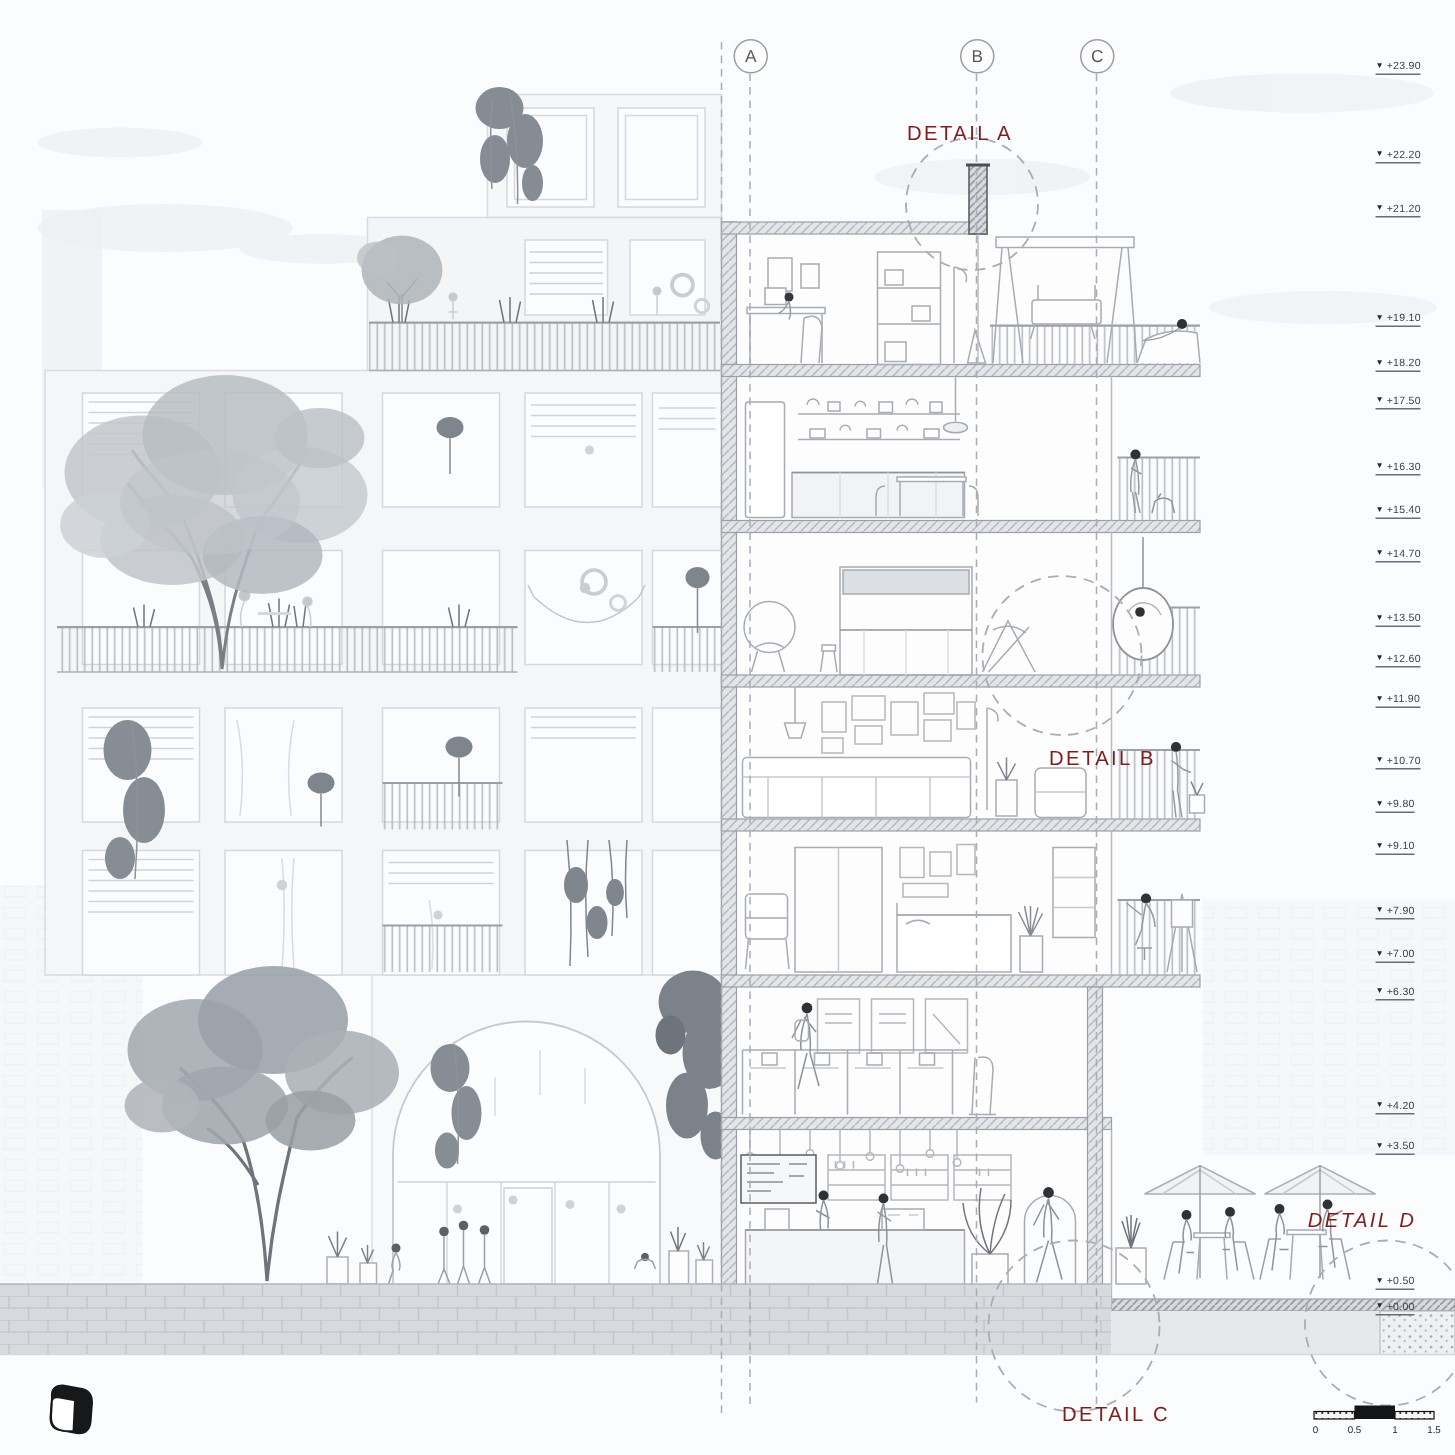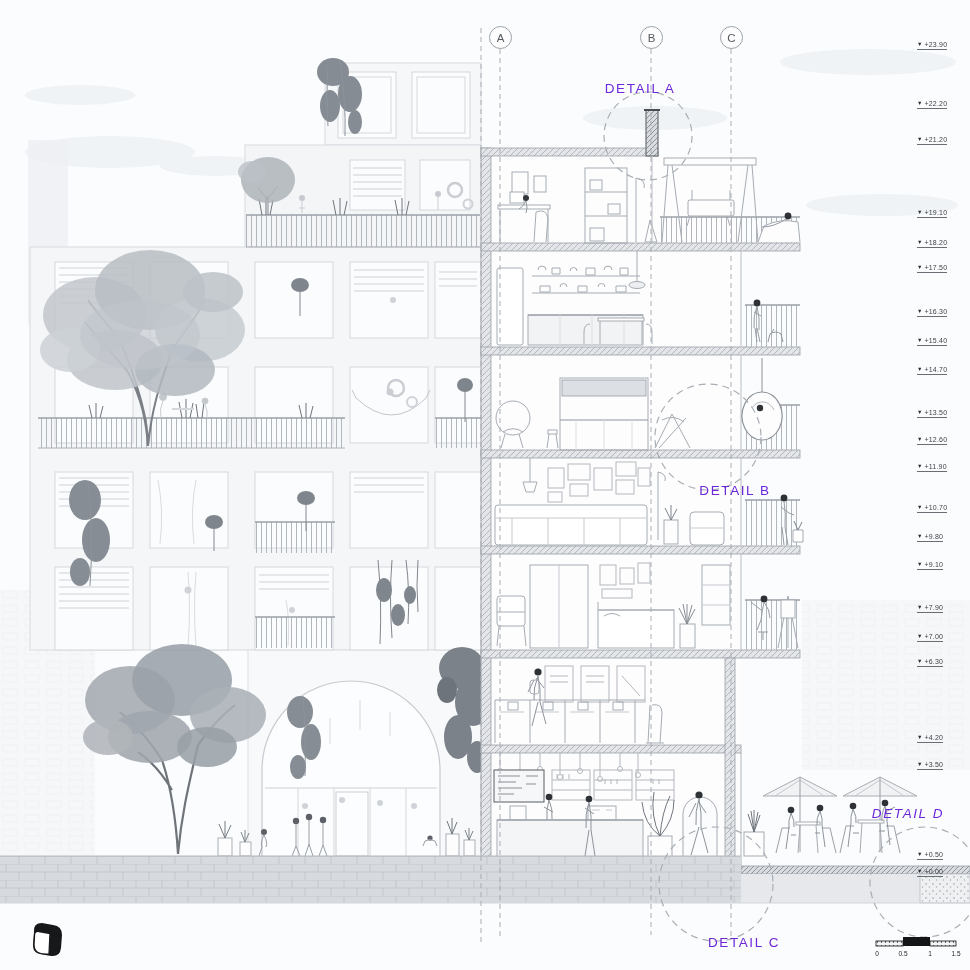--- a/index.html
+++ b/index.html
@@ -11,21 +11,21 @@
   
   .bubble{
     position:absolute;width:21px;height:21px;border-radius:50%;
     border:1px solid #9ba0a6;background:#fdfdfe;
     display:flex;align-items:center;justify-content:center;
     font-size:11.5px;color:#55585d;z-index:6;
   }
   
   .detail{
     position:absolute;width:110px;text-align:center;
-    font-size:13.5px;letter-spacing:1.6px;color:#6d28d9;z-index:6;font-weight:400;
+    font-size:13.5px;letter-spacing:1.6px;color:#7f1d1d;z-index:6;font-weight:400;
   }
   
   .elev{
     position:absolute;left:917px;display:flex;align-items:flex-end;gap:2px;
     border-bottom:1px solid #6a6e74;padding-bottom:1px;z-index:6;
   }
   .elev .tri{font-size:5.5px;color:#26282c;line-height:1;transform:translateY(-1px);}
   .elev .val{font-size:7px;color:#3c3f44;line-height:1;letter-spacing:0.2px;}
   
   .sc{
@@ -621,21 +621,21 @@
       <span>A</span>
     </div>
 <div class="bubble" style="left:640px;top:26px;">
       <span>B</span>
     </div>
 <div class="bubble" style="left:720px;top:26px;">
       <span>C</span>
     </div>
 
 <div class="detail" style="left:585px;top:81px;">DETAIL A</div>
-<div class="detail" style="left:680px;top:483px;">DETAIL B</div>
+<div class="detail" style="left:680px;top:498px;">DETAIL B</div>
 <div class="detail" style="left:689px;top:935px;">DETAIL C</div>
 <div class="detail" style="left:853px;top:806px;font-style:italic;">DETAIL D</div>
 
 <div class="elev" style="top:41px;">
       <span class="tri">▼</span>
       <span class="val">+23.90</span>
     </div>
 <div class="elev" style="top:100px;">
       <span class="tri">▼</span>
       <span class="val">+22.20</span>

